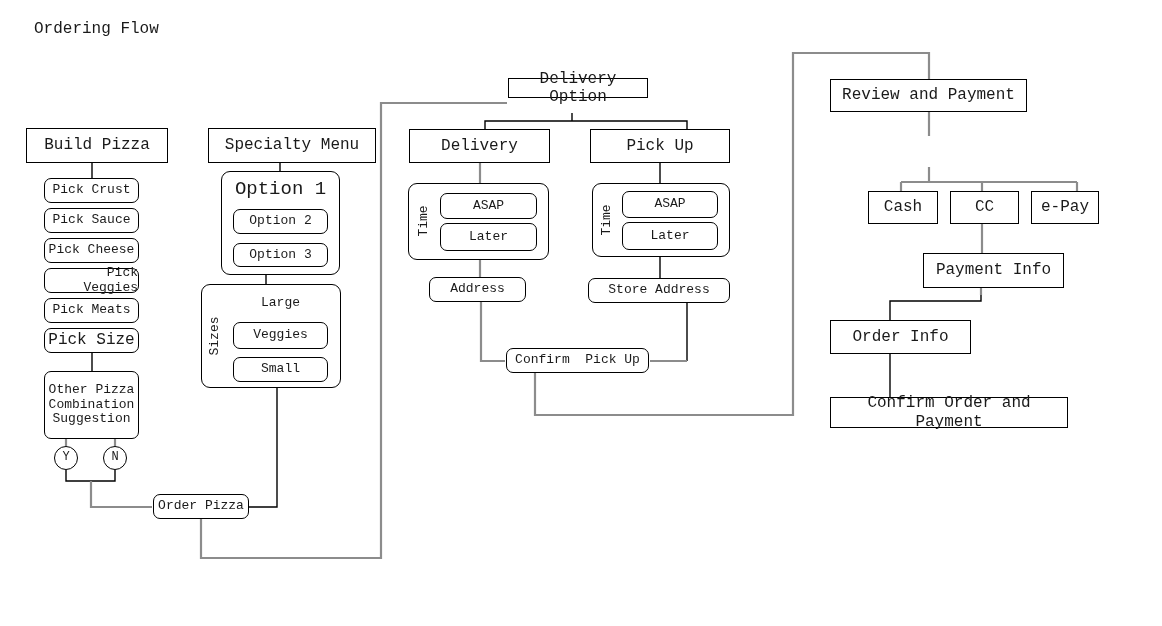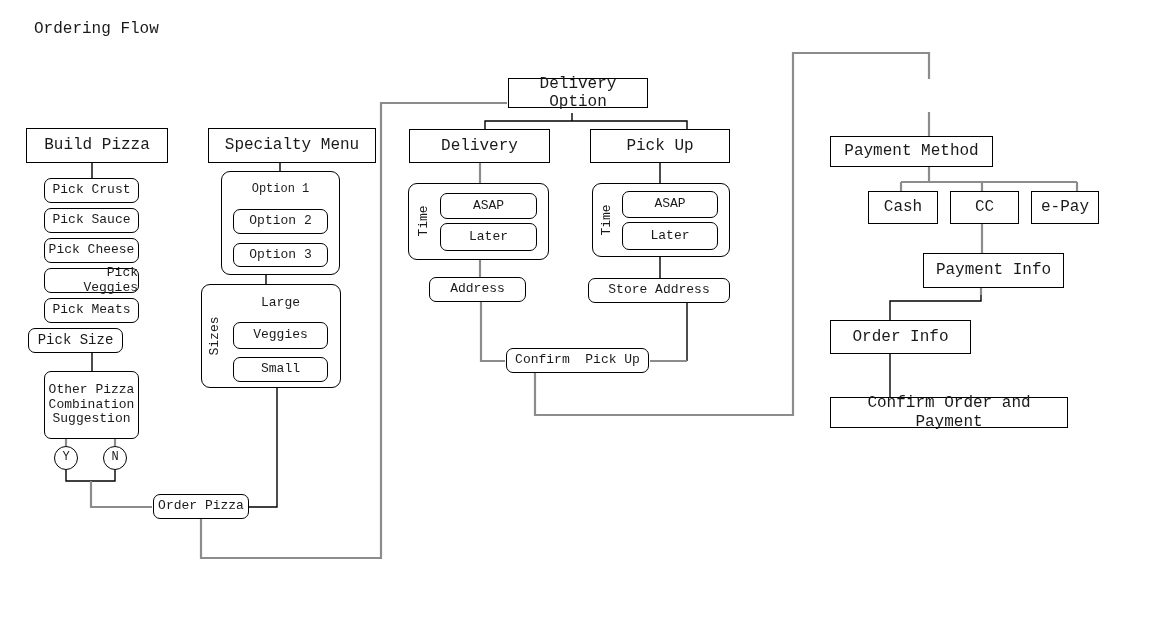--- a/index.html
+++ b/index.html
@@ -57,51 +57,51 @@
       <polyline points="982,224 982,253" fill="none" stroke="#8c8c8c" stroke-width="2.2"></polyline>
       <polyline points="981,288 981,295" fill="none" stroke="#8c8c8c" stroke-width="2.2"></polyline>
     </svg>
   <div class="diagram-title">Ordering Flow</div>
 <div class="node group" style="left: 221px; top: 171px; width: 119px; height: 104px; font-size: 13px;"></div>
     <div class="node group" style="left: 201px; top: 284px; width: 140px; height: 104px; font-size: 13px;"></div>
     <div class="node group" style="left: 408px; top: 183px; width: 141px; height: 77px; font-size: 13px;"></div>
     <div class="node group" style="left: 592px; top: 183px; width: 138px; height: 74px; font-size: 13px;"></div>
     <div class="node rect" style="left: 26px; top: 128px; width: 142px; height: 35px; font-size: 16px;">Build Pizza</div>
     <div class="node rect" style="left: 208px; top: 128px; width: 168px; height: 35px; font-size: 16px;">Specialty Menu</div>
-    <div class="node rect" style="left: 508px; top: 78px; width: 140px; height: 30px; font-size: 16px;">Delivery Option</div>
+    <div class="node rect" style="left: 508px; top: 78px; width: 140px; height: 20px; font-size: 16px;">Delivery Option</div>
     <div class="node rect" style="left: 409px; top: 129px; width: 141px; height: 34px; font-size: 16px;">Delivery</div>
     <div class="node rect" style="left: 590px; top: 129px; width: 140px; height: 34px; font-size: 16px;">Pick Up</div>
-    <div class="node rect" style="left: 830px; top: 136px; width: 163px; height: 31px; font-size: 16px;">Payment Method</div>
+    <div class="node rect" style="left: 830px; top: 79px; width: 197px; height: 33px; font-size: 16px;">Review and Payment</div>
     <div class="node rect" style="left: 868px; top: 191px; width: 70px; height: 33px; font-size: 16px;">Cash</div>
     <div class="node rect" style="left: 950px; top: 191px; width: 69px; height: 33px; font-size: 16px;">CC</div>
     <div class="node rect" style="left: 1031px; top: 191px; width: 68px; height: 33px; font-size: 16px;">e-Pay</div>
     <div class="node rect" style="left: 923px; top: 253px; width: 141px; height: 35px; font-size: 16px;">Payment Info</div>
     <div class="node rect" style="left: 830px; top: 320px; width: 141px; height: 34px; font-size: 16px;">Order Info</div>
     <div class="node rect" style="left: 830px; top: 397px; width: 238px; height: 31px; font-size: 16px;">Confirm Order and Payment</div>
     <div class="node rounded" style="left: 44px; top: 178px; width: 95px; height: 25px; font-size: 13px;">Pick Crust</div>
     <div class="node rounded" style="left: 44px; top: 208px; width: 95px; height: 25px; font-size: 13px;">Pick Sauce</div>
     <div class="node rounded" style="left: 44px; top: 238px; width: 95px; height: 25px; font-size: 13px;">Pick Cheese</div>
     <div class="node rounded" style="left: 44px; top: 268px; width: 95px; height: 25px; font-size: 13px; text-align: right;">Pick Veggies</div>
     <div class="node rounded" style="left: 44px; top: 298px; width: 95px; height: 25px; font-size: 13px;">Pick Meats</div>
-    <div class="node rounded" style="left: 28px; top: 328px; width: 95px; height: 25px; font-size: 14px;">Pick Size</div>
+    <div class="node rounded" style="left: 44px; top: 328px; width: 95px; height: 25px; font-size: 16px;">Pick Size</div>
     <div class="node rounded" style="left: 44px; top: 371px; width: 95px; height: 68px; font-size: 13px;">Other Pizza
 Combination
 Suggestion</div>
     <div class="node rounded" style="left: 153px; top: 494px; width: 96px; height: 25px; font-size: 13px;">Order Pizza</div>
     <div class="node rounded" style="left: 233px; top: 209px; width: 95px; height: 25px; font-size: 13px;">Option 2</div>
     <div class="node rounded" style="left: 233px; top: 243px; width: 95px; height: 24px; font-size: 13px;">Option 3</div>
     <div class="node rounded" style="left: 233px; top: 322px; width: 95px; height: 27px; font-size: 13px;">Veggies</div>
     <div class="node rounded" style="left: 233px; top: 357px; width: 95px; height: 25px; font-size: 13px;">Small</div>
     <div class="node rounded" style="left: 440px; top: 193px; width: 97px; height: 26px; font-size: 13px;">ASAP</div>
     <div class="node rounded" style="left: 440px; top: 223px; width: 97px; height: 28px; font-size: 13px;">Later</div>
     <div class="node rounded" style="left: 429px; top: 277px; width: 97px; height: 25px; font-size: 13px;">Address</div>
     <div class="node rounded" style="left: 622px; top: 191px; width: 96px; height: 27px; font-size: 13px;">ASAP</div>
     <div class="node rounded" style="left: 622px; top: 222px; width: 96px; height: 28px; font-size: 13px;">Later</div>
     <div class="node rounded" style="left: 588px; top: 278px; width: 142px; height: 25px; font-size: 13px;">Store Address</div>
     <div class="node rounded" style="left: 506px; top: 348px; width: 143px; height: 25px; font-size: 13px;">Confirm  Pick Up</div>
-    <div class="node text" style="left: 233px; top: 182px; width: 95px; height: 16px; font-size: 12px;">Option 1</div>
+    <div class="node text" style="left: 233px; top: 182px; width: 95px; height: 16px; font-size: 19px;">Option 1</div>
     <div class="node text" style="left: 233px; top: 295px; width: 95px; height: 16px; font-size: 13px;">Large</div>
     <div class="node vtext" style="left: 185px; top: 328px; width: 60px; height: 16px; font-size: 13px;">Sizes</div>
     <div class="node vtext" style="left: 394px; top: 213px; width: 60px; height: 16px; font-size: 13px;">Time</div>
     <div class="node vtext" style="left: 577px; top: 212px; width: 60px; height: 16px; font-size: 13px;">Time</div>
     <div class="node circle" style="left: 54px; top: 446px; width: 24px; height: 24px; font-size: 12px;">Y</div>
     <div class="node circle" style="left: 103px; top: 446px; width: 24px; height: 24px; font-size: 12px;">N</div>
   </div>
 
 </body></html>

